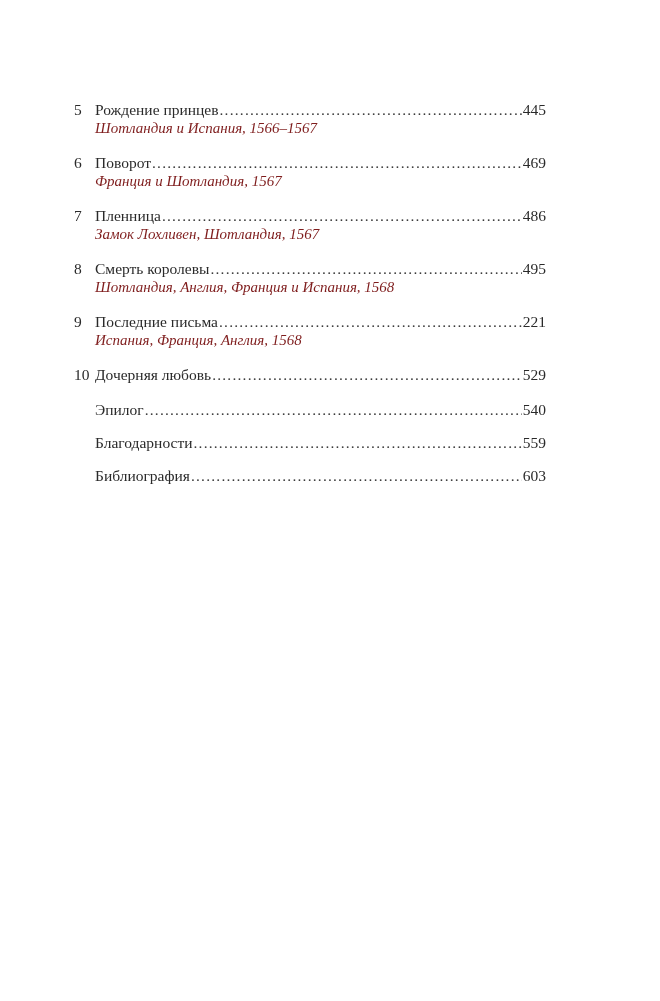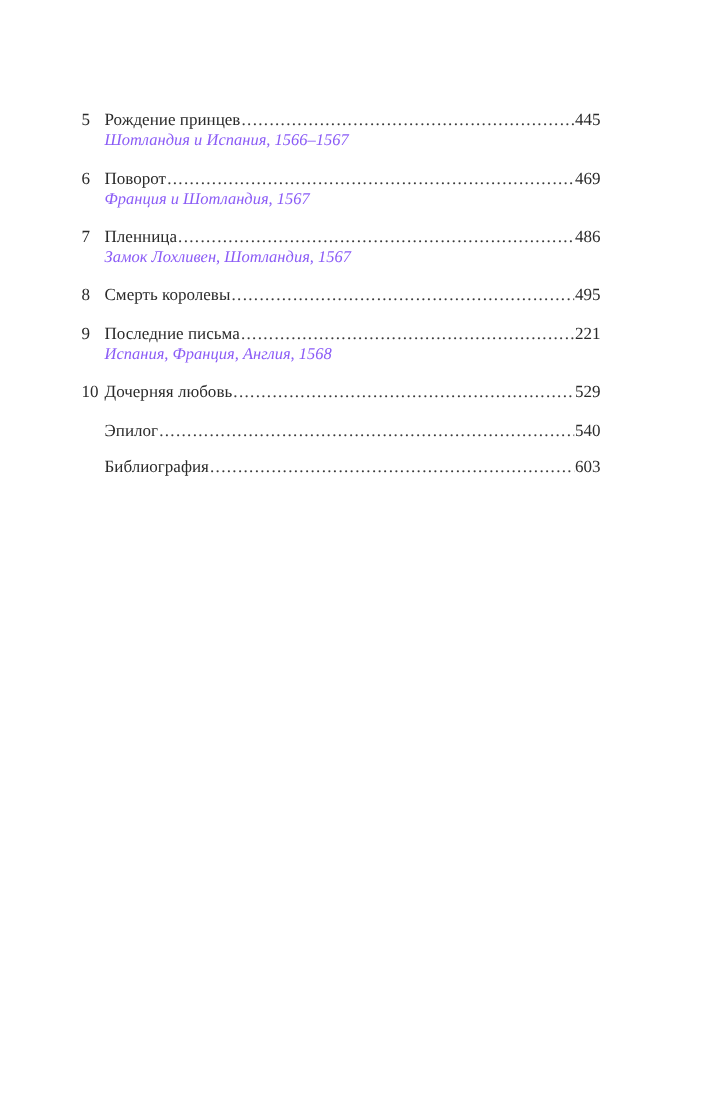--- a/index.html
+++ b/index.html
@@ -48,21 +48,21 @@
   }
   .page {
     flex: 0 0 auto;
     white-space: nowrap;
   }
   .sub {
     margin-left: 21px;
     font-style: italic;
     font-size: 15px;
     line-height: 18px;
-    color: #8b5cf6;
+    color: #7f1d1d;
   }
 </style>
 </head>
 <body>
 
 <div class="toc">
 
   <div class="entry">
     <div class="row">
       <span class="num">5</span>
@@ -93,20 +93,21 @@
     <div class="sub">Замок Лохливен, Шотландия, 1567</div>
   </div>
 
   <div class="entry">
     <div class="row">
       <span class="num">8</span>
       <span class="title">Смерть королевы</span>
       <span class="dots"></span>
       <span class="page">495</span>
     </div>
+    <div class="sub">Шотландия, Англия, Франция и Испания, 1568</div>
   </div>
 
   <div class="entry">
     <div class="row">
       <span class="num">9</span>
       <span class="title">Последние письма</span>
       <span class="dots"></span>
       <span class="page">221</span>
     </div>
     <div class="sub">Испания, Франция, Англия, 1568</div>
@@ -123,20 +124,28 @@
 
   <div class="entry single">
     <div class="row">
       <span class="num"></span>
       <span class="title">Эпилог</span>
       <span class="dots"></span>
       <span class="page">540</span>
     </div>
   </div>
 
+  <div class="entry single">
+    <div class="row">
+      <span class="num"></span>
+      <span class="title">Благодарности</span>
+      <span class="dots"></span>
+      <span class="page">559</span>
+    </div>
+  </div>
 
 
   <div class="entry single">
     <div class="row">
       <span class="num"></span>
       <span class="title">Библиография</span>
       <span class="dots"></span>
       <span class="page">603</span>
     </div>
   </div>

